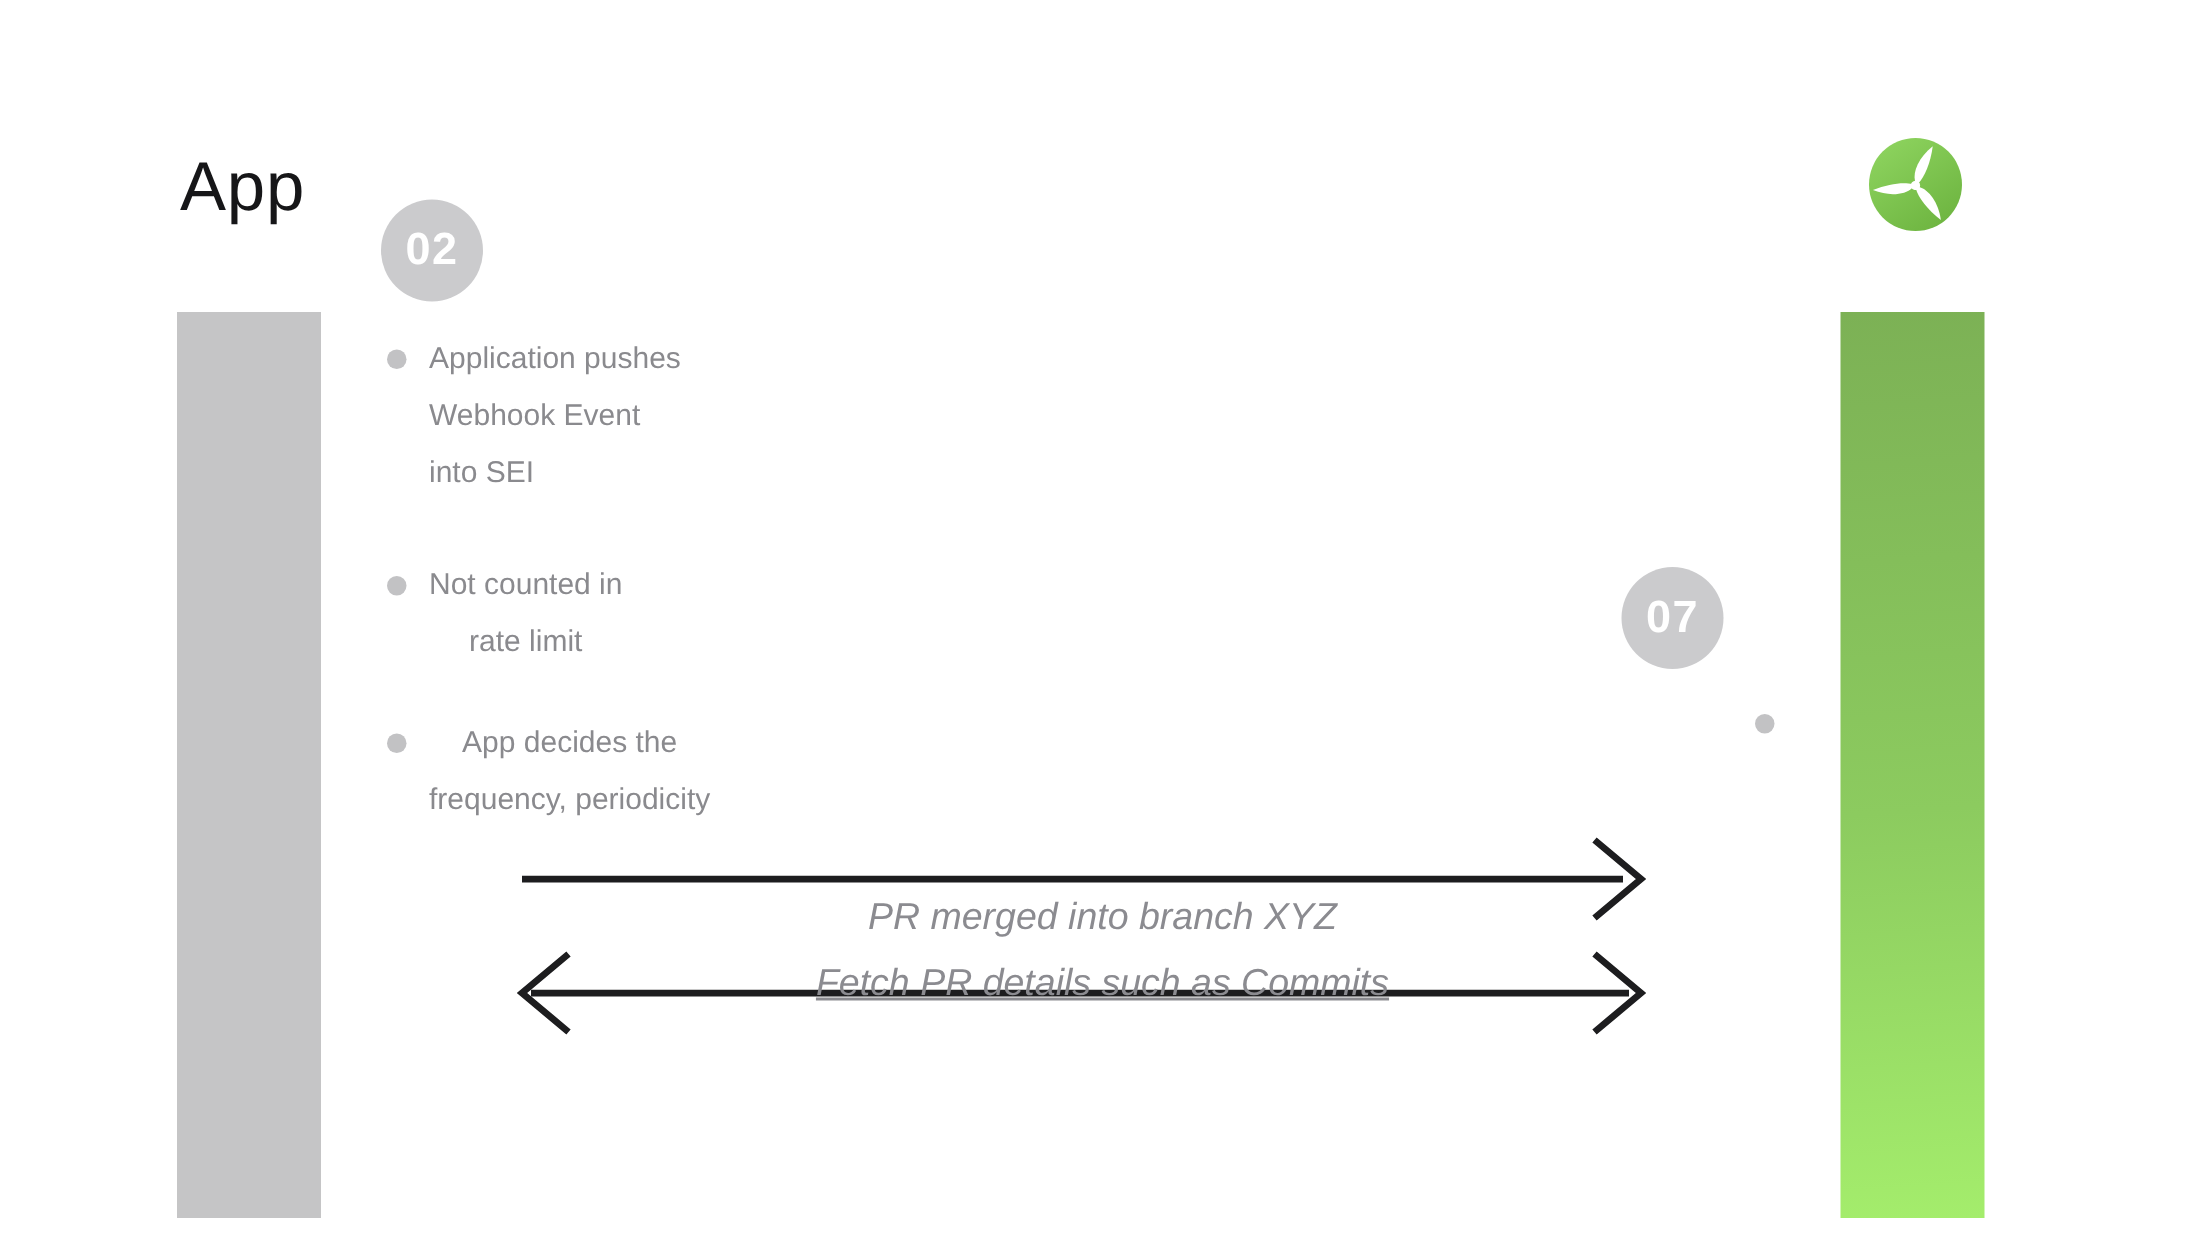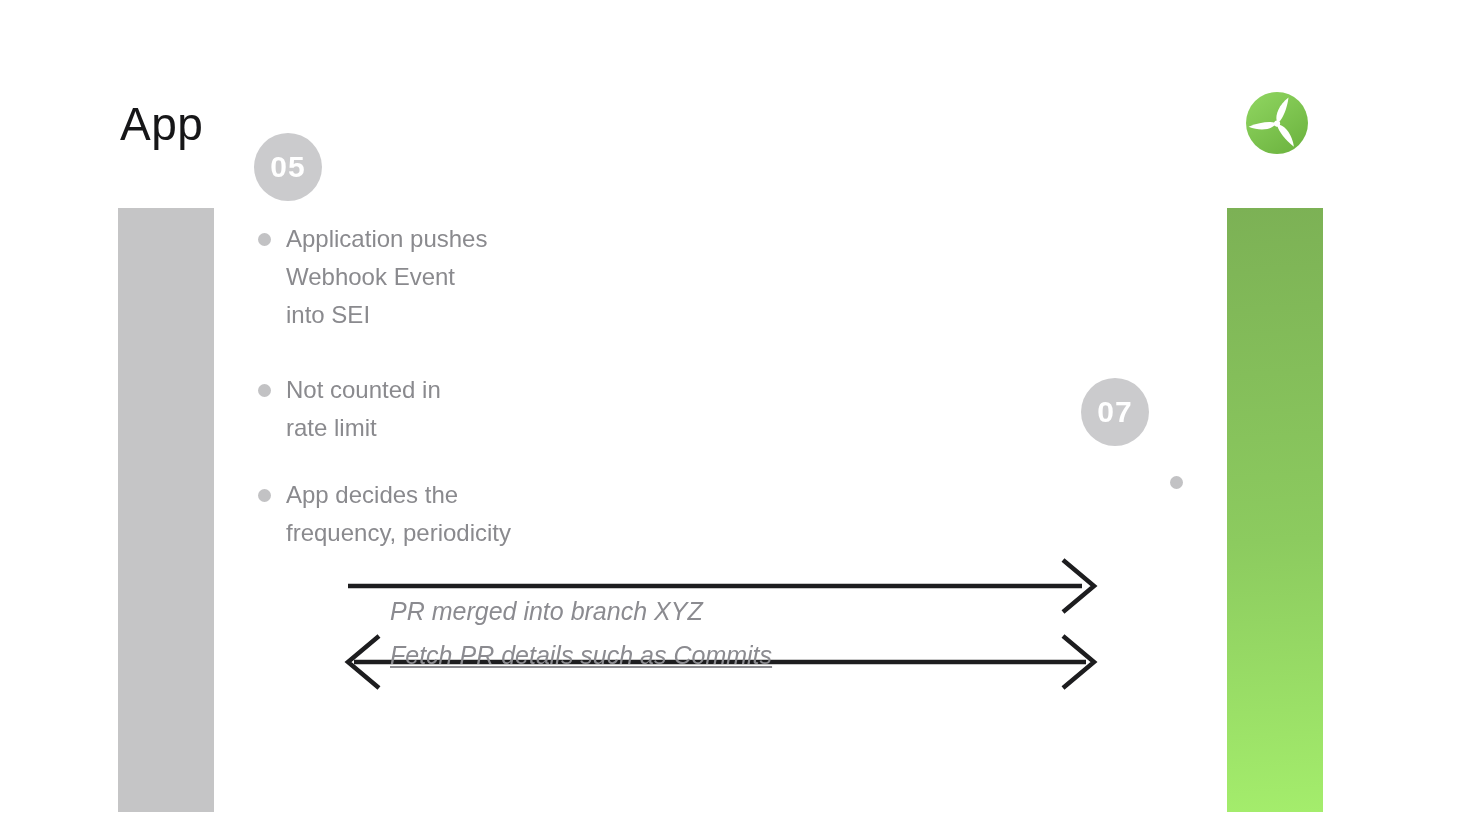--- a/index.html
+++ b/index.html
@@ -25,55 +25,55 @@
 
   .side-bar { position: absolute; top: 208px; width: 96px; height: 604px; }
   .bar-left { left: 118px; background: #c5c5c6; }
   .bar-right { left: 1227px; background: linear-gradient(176deg, #7cb155 0%, #8ccb5f 55%, #a4ed6c 100%); }
 
   .logo-wrap { position: absolute; left: 1246px; top: 92px; width: 62px; height: 62px; }
   .logo-wrap svg { width: 62px; height: 62px; display: block; }
 
   .bullet-list { position: absolute; left: 258px; top: 220px; width: 340px; }
   .bullet-item { display: flex; align-items: flex-start; }
-  .bullet-item + .bullet-item { margin-top: 37px; }
+  .bullet-item + .bullet-item { margin-top: 37px; text-align: center; }
   .bullet-item.tight { margin-top: 29px; }
   .bullet-dot {
     width: 13px; height: 13px; border-radius: 50%;
     background: #c2c2c4; flex: 0 0 13px; margin-top: 13px; margin-right: 15px;
   }
   .bullet-text {
-    font-size: 24px; line-height: 38px; color: #8a8a8e; white-space: pre-line;
+    font-size: 20px; line-height: 38px; color: #8a8a8e; white-space: pre-line;
   }
 
   .right-bullet {
     position: absolute; right: 277px; top: 463px;
     display: flex; align-items: flex-start;
   }
   .right-bullet .bullet-text { text-align: right; }
   .right-bullet .bullet-dot { margin-right: 0; margin-left: 16px; }
 
   .arrows-svg { position: absolute; left: 330px; top: 545px; width: 790px; height: 180px; }
 
   .arrow-label {
-    position: absolute; left: 390px; width: 690px; text-align: left;
+    position: absolute; left: 390px; width: 690px; text-align: center;
     font-size: 25px; line-height: 30px; font-style: italic; color: #8b8b90;
   }
   .label-1 { top: 596px; }
   .label-2 { top: 640px; text-decoration: underline; }
 </style>
 </head>
 <body>
 
 <div class="canvas">
 
   <div class="page-title">App</div>
 
   <div class="step-badge badge-01">
-    <span>05</span>
+    <span>02</span>
   </div>
 
   <div class="side-bar bar-left"></div>
 
   <div class="bullet-list">
     <div class="bullet-item">
       <span class="bullet-dot"></span>
       <span class="bullet-text">Application pushes
 Webhook Event
 into SEI</span>

